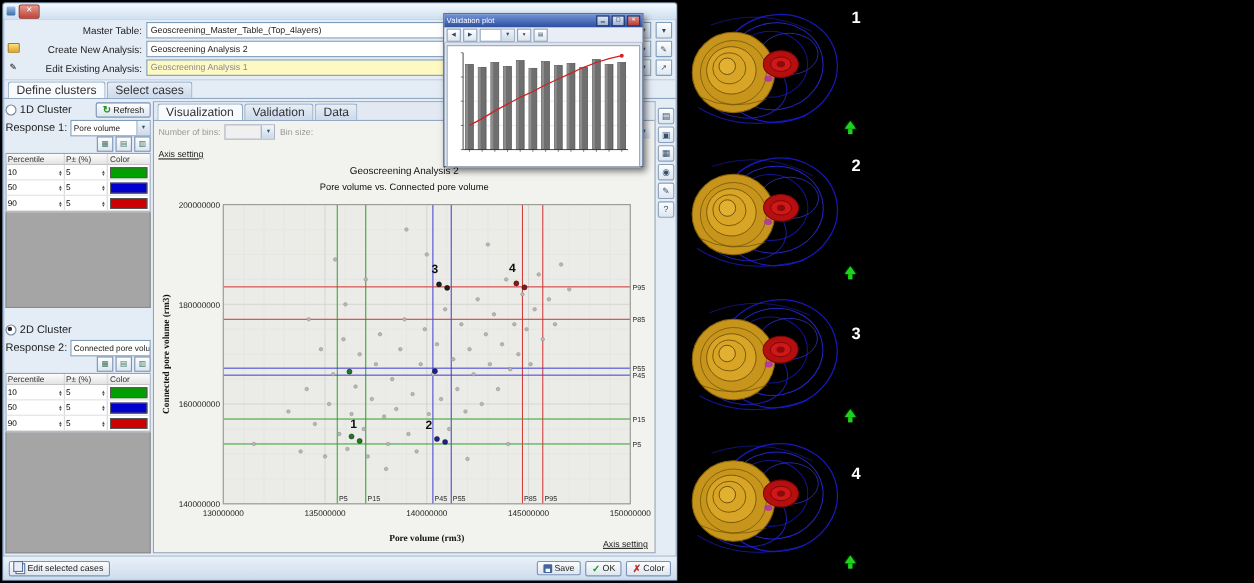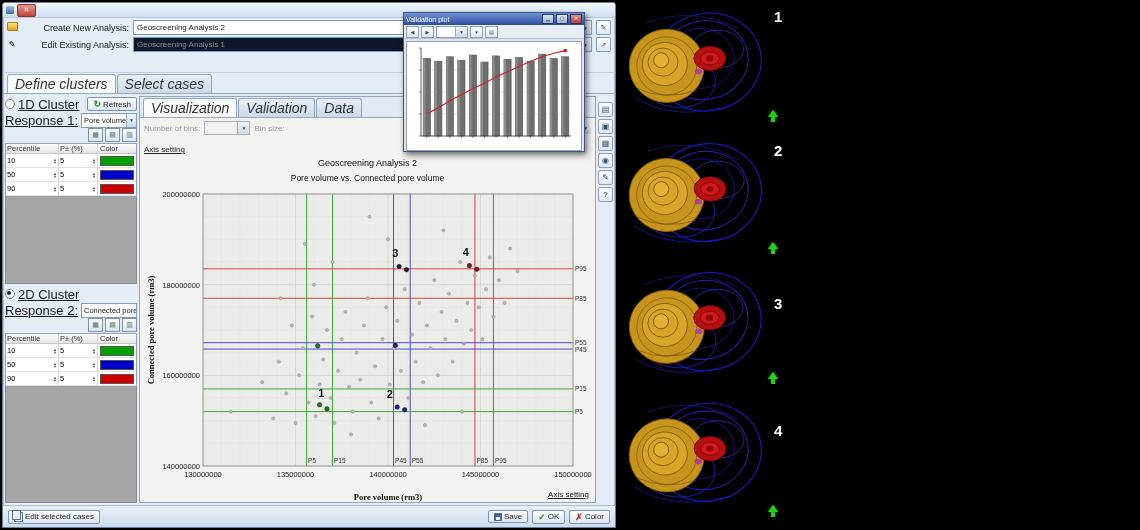--- a/index.html
+++ b/index.html
@@ -27,40 +27,40 @@
   .sq.blue{background:linear-gradient(#7fb2e8,#2c5d9b);}
   .sq.yellow{background:linear-gradient(#ffe48a,#d9a520);border-radius:50%;}
 
   .formarea{flex:0 0 52px;padding:1px 4px;border-bottom:1px solid #c2d1e2;}
   .frow{display:flex;align-items:center;height:17px;gap:4px;}
   .ficon{width:10px;text-align:center;font-size:8px;flex:0 0 10px;}
   .icon-folder{width:9px;height:7px;background:linear-gradient(#ffe07a,#e0a52a);border:1px solid #a97c12;border-radius:1px;display:inline-block;}
   .flabel{font-size:9px;width:108px;flex:0 0 108px;text-align:right;color:#1c1c1c;}
   .ffield{height:13px;background:#fff;border:1px solid #7f9db9;font-size:8px;
           display:flex;align-items:center;padding-left:3px;color:#222;}
-  .ffield.disabled{background:#0f172a;color:#8a8a8a;}
+  .ffield.disabled{background:#fef9c3;color:#8a8a8a;}
   .arr{margin-left:auto;width:11px;align-self:stretch;background:linear-gradient(#f0f5fb,#ccd9e9);
        border-left:1px solid #98aec7;display:flex;align-items:center;justify-content:center;
        font-size:5px;color:#35506e;cursor:pointer;}
   .mini-sq-btn{width:13px;height:13px;border:1px solid #7f9db9;background:linear-gradient(#fdfdfd,#dfe8f2);
        font-size:7px;display:flex;align-items:center;justify-content:center;color:#345;cursor:pointer;border-radius:1px;}
 
   .ctabs{display:flex;gap:1px;padding:1px 4px 0;flex:0 0 15px;border-bottom:1px solid #93a9c3;}
-  .ctab{font-size:14px;padding:1px 7px;background:linear-gradient(#e7eef7,#ccd9ea);
-        border:1px solid #93a9c3;border-bottom:none;border-radius:3px 3px 0 0;color:#333;cursor:pointer;font-style:italic;}
+  .ctab{font-size:11px;padding:1px 7px;background:linear-gradient(#e7eef7,#ccd9ea);
+        border:1px solid #93a9c3;border-bottom:none;border-radius:3px 3px 0 0;color:#333;cursor:pointer;}
   .ctab.active{background:#f8fbfe;}
 
   .content{flex:1;display:flex;gap:2px;padding:2px;min-height:0;}
 
   
   .leftpanel{width:132px;flex:0 0 132px;display:flex;flex-direction:column;font-size:8.5px;min-height:0;}
   .lrow{display:flex;align-items:center;gap:3px;height:16px;}
   .radio{width:8px;height:8px;border:1px solid #76879d;border-radius:50%;background:#fff;flex:0 0 8px;}
   .radio.sel::after{content:"";display:block;width:4px;height:4px;margin:1px;border-radius:50%;background:#222;}
-  .rlabel{font-size:13px;color:#1c1c1c;text-decoration:underline;}
+  .rlabel{font-size:10px;color:#1c1c1c;}
   .btn{border:1px solid #7a93b4;border-radius:2px;background:linear-gradient(#fdfdfd,#dde6f0);
        font-size:8px;display:inline-flex;align-items:center;gap:2px;padding:1px 5px;cursor:pointer;color:#222;}
   .refresh-glyph{color:#1d8f1d;font-size:9px;font-weight:bold;}
   .combo{background:#fff;border:1px solid #7f9db9;height:13px;display:flex;align-items:center;
          font-size:7.5px;padding-left:2px;flex:1;color:#222;overflow:hidden;white-space:nowrap;}
   .tinybtns{display:flex;gap:2px;justify-content:flex-end;height:14px;align-items:center;}
   .tinybtn{width:13px;height:12px;border:1px solid #7a93b4;background:linear-gradient(#fdfdfd,#dce5ef);
            font-size:7px;display:flex;align-items:center;justify-content:center;color:#476;cursor:pointer;}
   .ptable{border:1px solid #93a4ba;background:#fff;font-size:7.5px;margin-top:1px;}
   .hrow{display:flex;background:linear-gradient(#fcfcfc,#e4e4e4);border-bottom:1px solid #c4c4c4;color:#333;}
@@ -139,20 +139,29 @@
   <div class="dialog">
 
     <div class="titlebar">
       <span class="t-icon"></span>
       <span class="btn-close">✕</span>
     </div>
 
 
     <div class="formarea">
       <div class="frow">
+        <span class="ficon"></span>
+        <span class="flabel">Master Table:</span>
+        <div class="ffield" style="flex:1">
+          <span>Geoscreening_Master_Table_(Top_4layers)</span>
+          <span class="arr">▼</span>
+        </div>
+        <div class="mini-sq-btn">▾</div>
+      </div>
+      <div class="frow">
         <span class="ficon"><span class="icon-folder"></span></span>
         <span class="flabel">Create New Analysis:</span>
         <div class="ffield" style="flex:1">
           <span>Geoscreening Analysis 2</span>
           <span class="arr">▼</span>
         </div>
         <div class="mini-sq-btn">✎</div>
       </div>
       <div class="frow">
         <span class="ficon">✎</span>
@@ -236,21 +245,21 @@
                 <span>5</span>
                 <span class="spin">▲<br>▼</span>
               </span>
             <span class="c3">
                 <span class="swatch" style="background: rgb(204, 0, 0);"></span>
               </span>
           </div>
         </div>
         <div class="grayfill fill1"></div>
 
-        <div class="lrow" style="margin-top:2px">
+        <div class="lrow" style="margin-top:12px">
           <span class="radio sel"></span>
           <span class="rlabel">2D Cluster</span>
         </div>
         <div class="lrow">
           <span class="rlabel">Response 2:</span>
           <div class="combo">
             <span>Connected pore volume</span>
 
           </div>
         </div>

